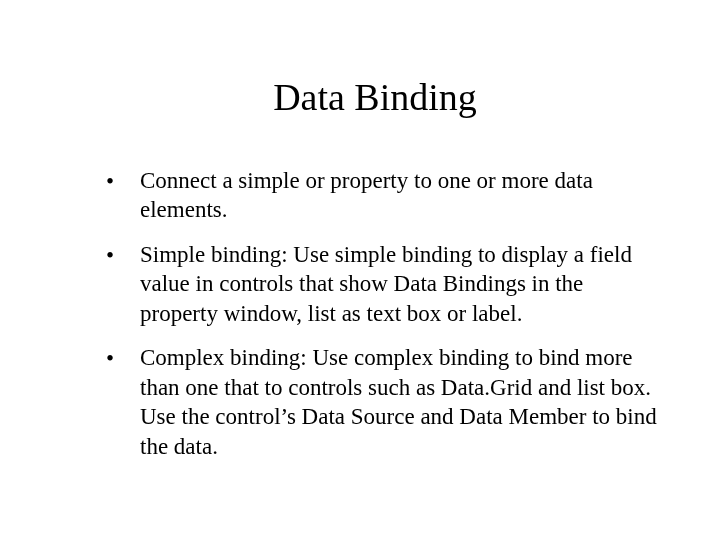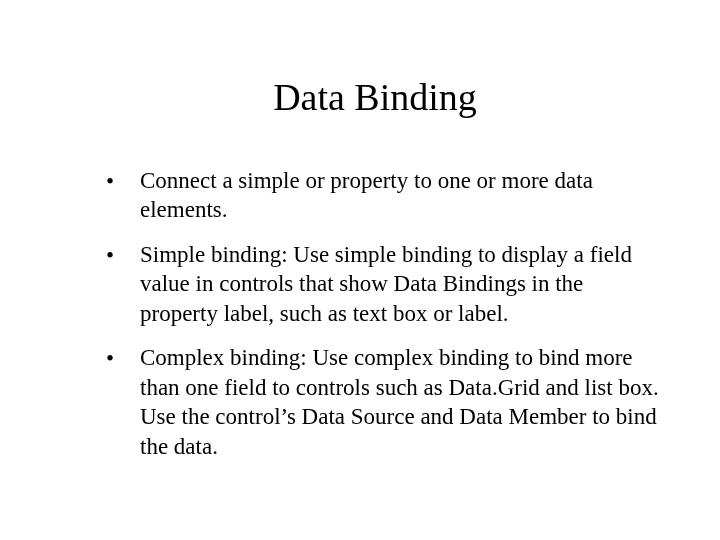--- a/index.html
+++ b/index.html
@@ -50,20 +50,20 @@
 
 <div class="slide">
   <h1 class="title">Data Binding</h1>
   <div class="content">
     <div class="bullet-item">
       <span class="bullet-marker">•</span>
       <span class="bullet-text">Connect a simple or property to one or more data elements.</span>
     </div>
     <div class="bullet-item">
       <span class="bullet-marker">•</span>
-      <span class="bullet-text">Simple binding: Use simple binding to display a field value in controls that show Data Bindings in the property label, such as text box or label.</span>
+      <span class="bullet-text">Simple binding: Use simple binding to display a field value in controls that show Data Bindings in the property window, list as text box or label.</span>
     </div>
     <div class="bullet-item">
       <span class="bullet-marker">•</span>
-      <span class="bullet-text">Complex binding: Use complex binding to bind more than one field to controls such as Data.Grid and list box.  Use the control’s Data Source and Data Member to bind the data.</span>
+      <span class="bullet-text">Complex binding: Use complex binding to bind more than one that to controls such as Data.Grid and list box.  Use the control’s Data Source and Data Member to bind the data.</span>
     </div>
   </div>
 </div>
 
 </body></html>

